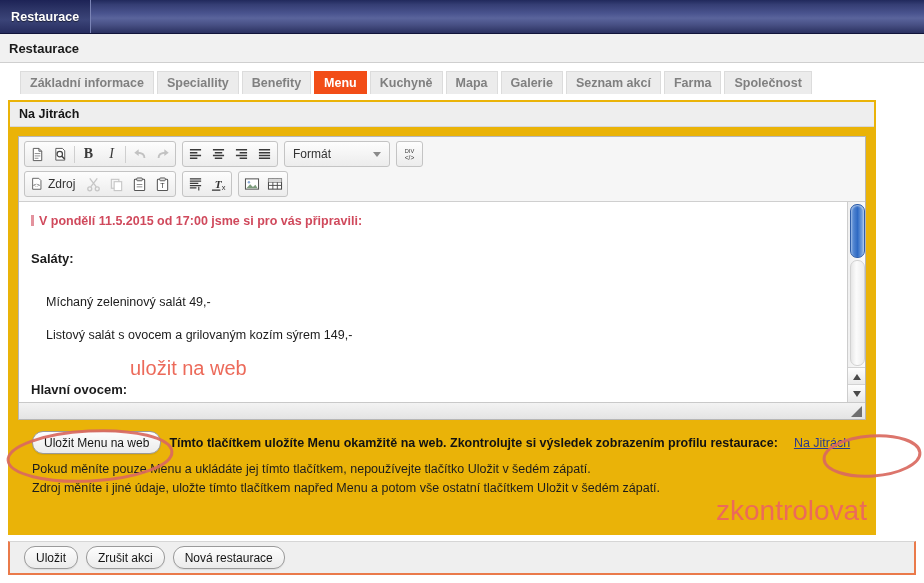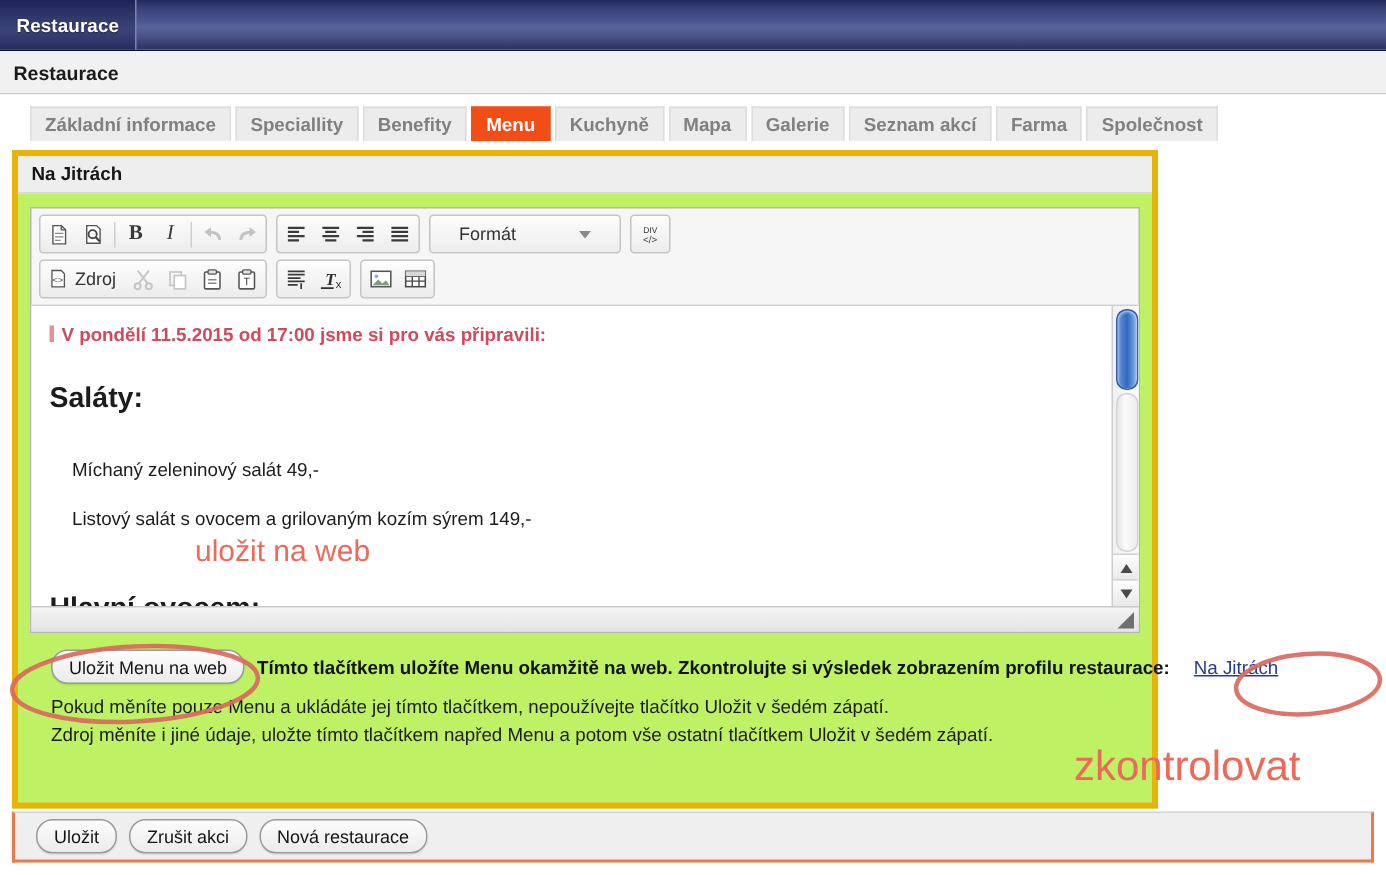--- a/index.html
+++ b/index.html
@@ -84,24 +84,24 @@
     background: #f24d17;
     color: #ffffff;
     border-color: #f24d17;
   }
 
   
   #panel {
     position: absolute;
     left: 8px;
     top: 100px;
-    width: 764px;
+    width: 868px;
     box-sizing: border-box;
-    border: 4px solid #eab308;
-    background: #bef264;
+    border: 2px solid #eab308;
+    background: #eab308;
   }
   #panel-head {
     height: 24px;
     background: #eeeeee;
     border-bottom: 1px solid #d8d8d8;
     display: flex;
     align-items: center;
     padding-left: 9px;
     font-size: 12.5px;
     font-weight: bold;
@@ -153,21 +153,21 @@
     height: 17px;
     background: #cfcfcf;
     margin: 0 2px;
   }
   .tbcombo {
     display: flex;
     align-items: center;
     justify-content: space-between;
     width: 88px;
     height: 22px;
-    padding: 0 18px;
+    padding: 0 7px;
     font-size: 12px;
     color: #333;
     cursor: pointer;
   }
   .caret {
     width: 0; height: 0;
     border-left: 4px solid transparent;
     border-right: 4px solid transparent;
     border-top: 5px solid #8a8a8a;
   }
@@ -199,21 +199,21 @@
   #content .headline .bar {
     display: inline-block;
     width: 3px; height: 11px;
     background: #d0495c;
     margin-right: 5px;
     vertical-align: -1px;
     opacity: .6;
   }
   #content .sect {
     font-weight: bold;
-    font-size: 19px;
+    font-size: 13px;
     margin: 0 0 24px 0;
   }
   #content .line { margin: 15px; }
   #content .gap { height: 22px; }
 
   
   #sbar {
     position: absolute;
     right: 0; top: 0; bottom: 0;
     width: 17px;

